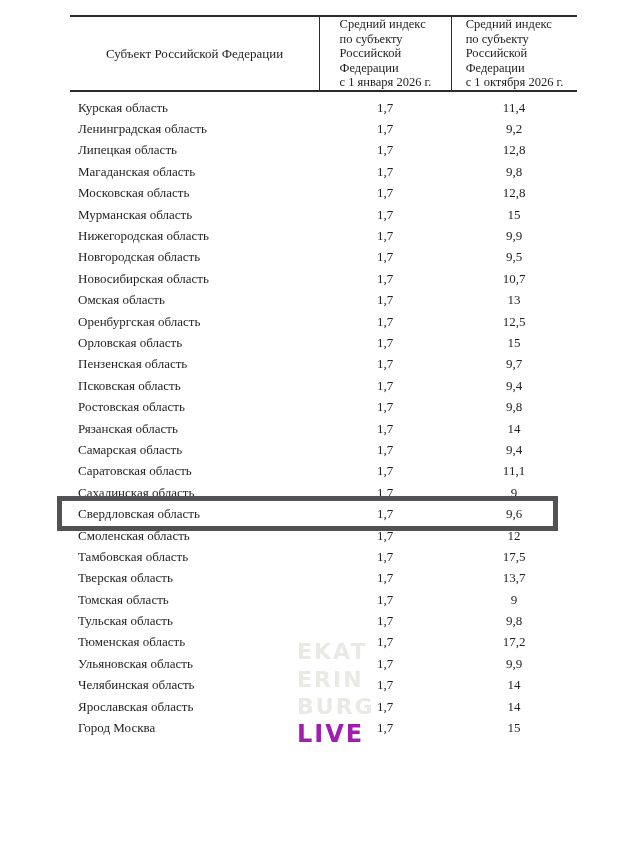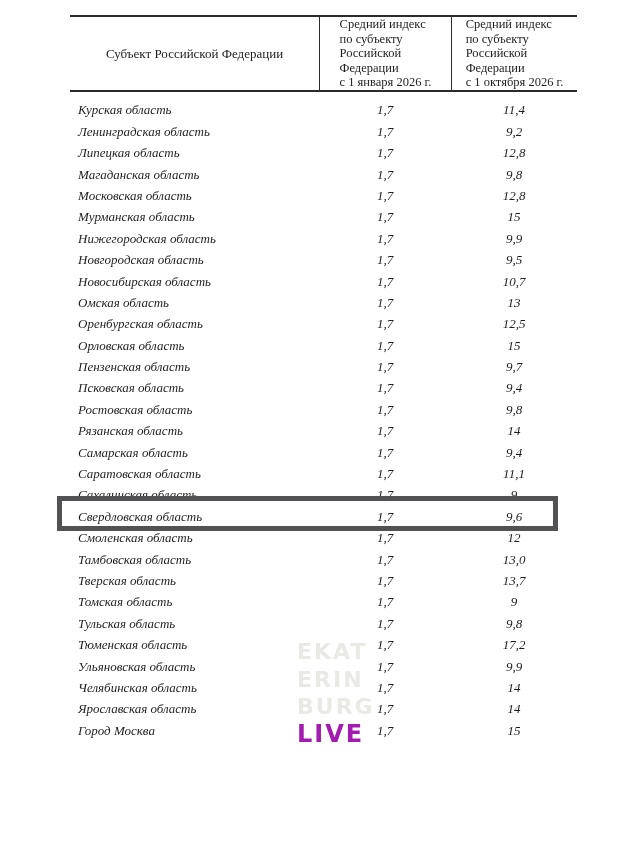--- a/index.html
+++ b/index.html
@@ -59,23 +59,22 @@
   .tbody {
     position: absolute;
     left: 70px;
     top: 97px;
     width: 507px;
     z-index: 1;
   }
   .trow {
     display: flex;
     height: 21.4px;
-    align-items: flex-end;
+    align-items: center;
     font-size: 13px;
-    font-style: italic;
   }
   .td-region {
     width: 249px;
     padding-left: 8px;
     box-sizing: border-box;
     white-space: nowrap;
   }
   .td-jan {
     width: 132px;
     text-align: center;
@@ -266,21 +265,21 @@
 
   <div class="trow">
     <div class="td-region">Смоленская область</div>
     <div class="td-jan">1,7</div>
     <div class="td-oct">12</div>
   </div>
 
   <div class="trow">
     <div class="td-region">Тамбовская область</div>
     <div class="td-jan">1,7</div>
-    <div class="td-oct">13,0</div>
+    <div class="td-oct">17,5</div>
   </div>
 
   <div class="trow">
     <div class="td-region">Тверская область</div>
     <div class="td-jan">1,7</div>
     <div class="td-oct">13,7</div>
   </div>
 
   <div class="trow">
     <div class="td-region">Томская область</div>

